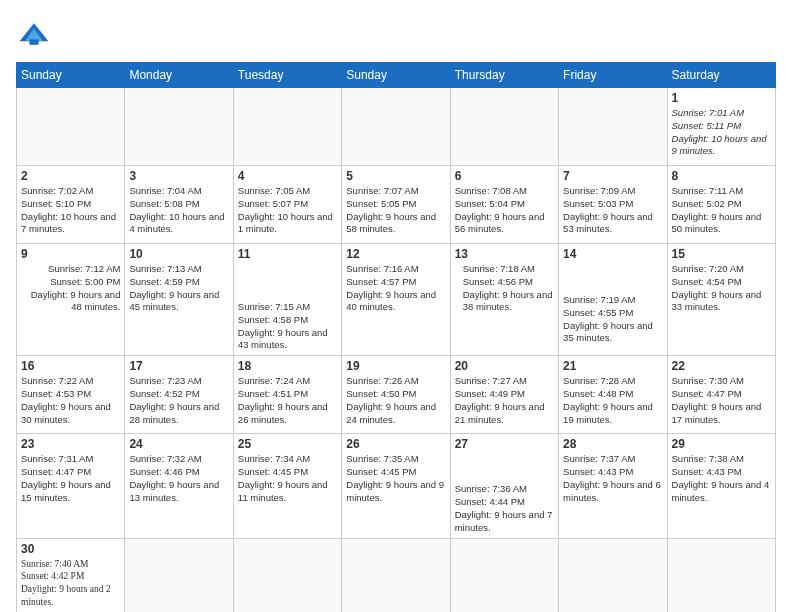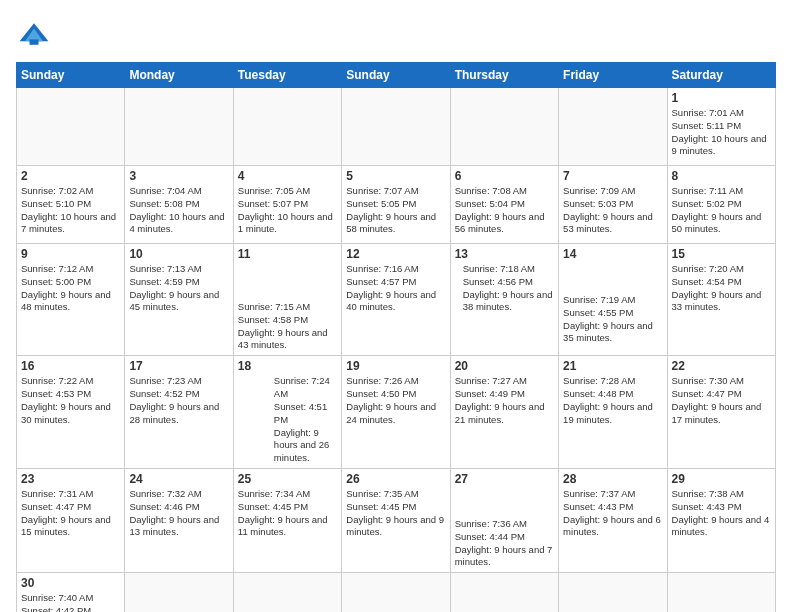--- a/index.html
+++ b/index.html
@@ -57,21 +57,21 @@
       flex: 1;
       border: 1px solid #ccc;
       border-collapse: collapse;
       width: 100%;
       table-layout: fixed;
     }
     .calendar th {
       background: #1a6dc1;
       color: #fff;
       font-size: 12px;
-      font-weight: bold;
+      font-weight: normal;
       padding: 5px 4px;
       text-align: left;
       border: 1px solid #1a6dc1;
     }
     .calendar td {
       vertical-align: top;
       border: 1px solid #ccc;
       padding: 3px 4px;
       font-size: 10px;
       color: #333;
@@ -134,21 +134,21 @@
     <tbody id="calendar-body">
     <tr>
           <td class="empty-cell"></td>
           <td class="empty-cell"></td>
           <td class="empty-cell"></td>
           <td class="empty-cell"></td>
           <td class="empty-cell"></td>
           <td class="empty-cell"></td>
           <td>
             <span class="day-num">1</span>
-            <div class="day-info" style="white-space: pre-line;">Sunrise: 7:01 AM
+            <div class="day-info" style="white-space: pre-line; font-style: italic;">Sunrise: 7:01 AM
 Sunset: 5:11 PM
 Daylight: 10 hours and 9 minutes.</div>
           </td>
         </tr>
         <tr>
           <td>
             <span class="day-num">2</span>
             <div class="day-info" style="white-space: pre-line;">Sunrise: 7:02 AM
 Sunset: 5:10 PM
 Daylight: 10 hours and 7 minutes.</div>
@@ -186,21 +186,21 @@
           <td>
             <span class="day-num">8</span>
             <div class="day-info" style="white-space: pre-line;">Sunrise: 7:11 AM
 Sunset: 5:02 PM
 Daylight: 9 hours and 50 minutes.</div>
           </td>
         </tr>
         <tr>
           <td>
             <span class="day-num">9</span>
-            <div class="day-info" style="white-space: pre-line;">Sunrise: 7:12 AM
+            <div class="day-info" style="white-space: pre-line; text-align: right;">Sunrise: 7:12 AM
 Sunset: 5:00 PM
 Daylight: 9 hours and 48 minutes.</div>
           </td>
           <td>
             <span class="day-num">10</span>
             <div class="day-info" style="white-space: pre-line;">Sunrise: 7:13 AM
 Sunset: 4:59 PM
 Daylight: 9 hours and 45 minutes.</div>
           </td>
           <td>
@@ -242,21 +242,21 @@
 Daylight: 9 hours and 30 minutes.</div>
           </td>
           <td>
             <span class="day-num">17</span>
             <div class="day-info" style="white-space: pre-line;">Sunrise: 7:23 AM
 Sunset: 4:52 PM
 Daylight: 9 hours and 28 minutes.</div>
           </td>
           <td>
             <span class="day-num">18</span>
-            <div class="day-info" style="white-space: pre-line; margin-left: 36px;">Sunrise: 7:24 AM
+            <div class="day-info" style="white-space: pre-line;">Sunrise: 7:24 AM
 Sunset: 4:51 PM
 Daylight: 9 hours and 26 minutes.</div>
           </td>
           <td>
             <span class="day-num">19</span>
             <div class="day-info" style="white-space: pre-line;">Sunrise: 7:26 AM
 Sunset: 4:50 PM
 Daylight: 9 hours and 24 minutes.</div>
           </td>
           <td>
@@ -318,21 +318,21 @@
           <td>
             <span class="day-num">29</span>
             <div class="day-info" style="white-space: pre-line;">Sunrise: 7:38 AM
 Sunset: 4:43 PM
 Daylight: 9 hours and 4 minutes.</div>
           </td>
         </tr>
         <tr class="last-row">
           <td>
             <span class="day-num">30</span>
-            <div class="day-info" style="white-space: pre-line;">Sunrise: 7:40 AM
+            <div class="day-info" style="white-space: pre-line; font-family: Liberation Serif, serif;">Sunrise: 7:40 AM
 Sunset: 4:42 PM
 Daylight: 9 hours and 2 minutes.</div>
           </td>
           <td class="empty-cell"></td>
           <td class="empty-cell"></td>
           <td class="empty-cell"></td>
           <td class="empty-cell"></td>
           <td class="empty-cell"></td>
           <td class="empty-cell"></td>
         </tr>

